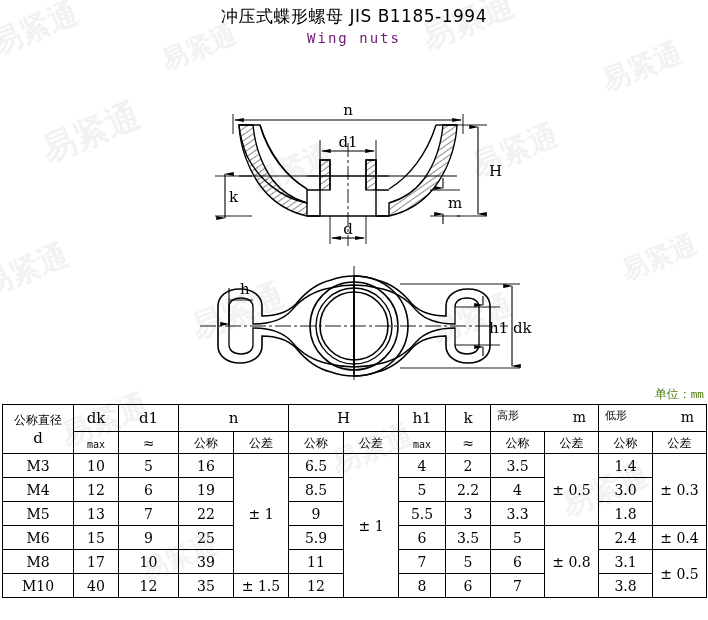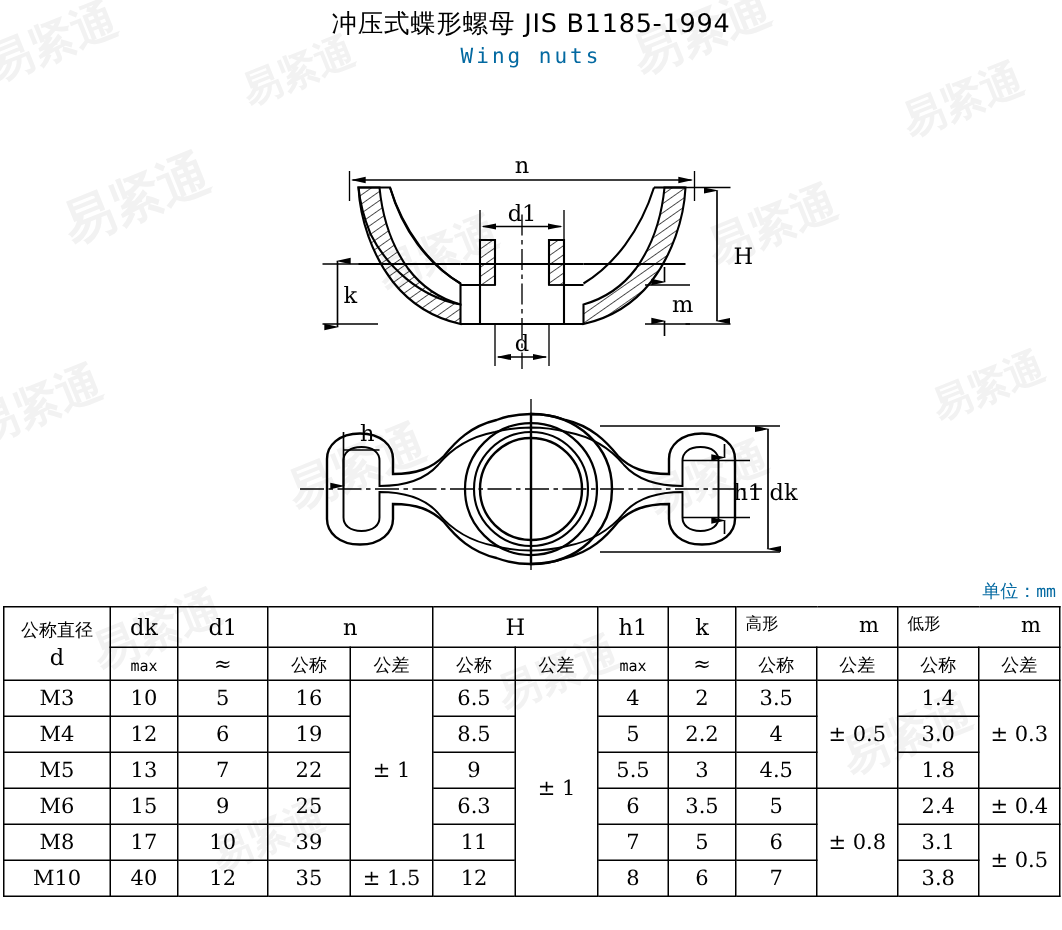--- a/index.html
+++ b/index.html
@@ -44,21 +44,21 @@
     font-family: "DejaVu Sans", sans-serif;
     font-size: 17px;
     letter-spacing: 0.5px;
     color: #000;
     line-height: 20px;
   }
   .title-sub {
     font-family: "DejaVu Sans Mono", monospace;
     font-size: 14px;
     letter-spacing: 2px;
-    color: #0369a1;
+    color: #701a75;
     line-height: 20px;
     margin-top: 2px;
   }
 
   
   #drawings {
     position: absolute;
     top: 48px; left: 0;
     width: 708px;
     height: 332px;
@@ -71,21 +71,21 @@
     fill: #000;
   }
 
   
   .unit-note {
     position: absolute;
     top: 386px;
     right: 4px;
     font-family: "DejaVu Sans", sans-serif;
     font-size: 12px;
-    color: #0369a1;
+    color: #4d7c0f;
     z-index: 3;
   }
   .unit-note .mm {
     font-family: "DejaVu Sans Mono", monospace;
     font-size: 11px;
   }
 
   
   #spec-table-wrap {
     position: absolute;
@@ -494,30 +494,30 @@
         </tr>
 
         <tr class="datarow">
           <td class="cell-val">M5</td>
           <td class="cell-val">13</td>
           <td class="cell-val">7</td>
           <td class="cell-val">22</td>
           <td class="cell-val">9</td>
           <td class="cell-val">5.5</td>
           <td class="cell-val">3</td>
-          <td class="cell-val">4.5</td>
+          <td class="cell-val">3.3</td>
           <td class="cell-val">1.8</td>
         </tr>
 
         <tr class="datarow">
           <td class="cell-val">M6</td>
           <td class="cell-val">15</td>
           <td class="cell-val">9</td>
           <td class="cell-val">25</td>
-          <td class="cell-val">6.3</td>
+          <td class="cell-val">5.9</td>
           <td class="cell-val">6</td>
           <td class="cell-val">3.5</td>
           <td class="cell-val">5</td>
           <td class="cell-val" rowspan="3">± 0.8</td>
           <td class="cell-val">2.4</td>
           <td class="cell-val">± 0.4</td>
         </tr>
 
         <tr class="datarow">
           <td class="cell-val">M8</td>

